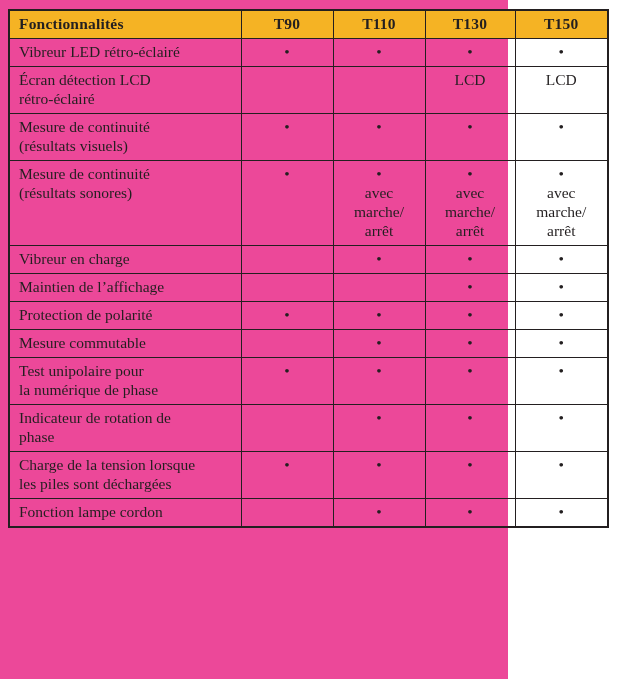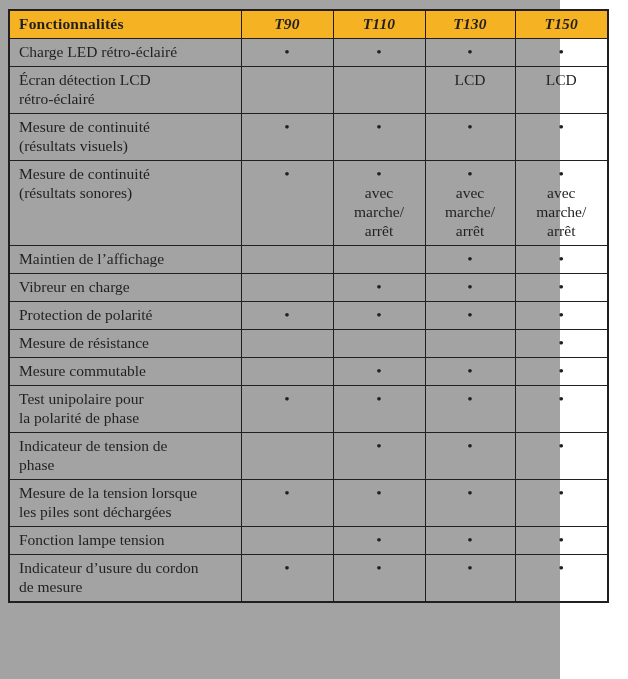--- a/index.html
+++ b/index.html
@@ -7,25 +7,25 @@
     padding: 0;
     background: #ffffff;
     width: 628px;
     height: 679px;
     overflow: hidden;
     font-family: "Liberation Serif", "DejaVu Serif", serif;
     color: #231f20;
     -webkit-font-smoothing: antialiased;
   }
   .page {
-    width: 560px;
+    width: 508px;
     height: 679px;
     box-sizing: border-box;
     padding: 9px 0 0 8px;
-    background: #a3a3a3;
+    background: #ec4899;
   }
   table.features {
     border-collapse: collapse;
     table-layout: fixed;
     width: 599px;
     border: 2px solid var(--border, #231f20);
   }
   table.features th,
   table.features td {
     border: 1px solid var(--border, #231f20);
@@ -39,21 +39,20 @@
     vertical-align: middle;
     letter-spacing: 0.2px;
   }
   th.feature-h {
     text-align: left;
     padding: 2px 6px 2px 9px;
   }
   th.model-h {
     text-align: center;
     padding: 2px 2px;
-    font-style: italic;
   }
   td.feature {
     text-align: left;
     vertical-align: top;
     padding: 3px 6px 5px 9px;
     font-size: 15.5px;
     line-height: 19px;
     white-space: pre-line;
   }
   td.val {
@@ -83,21 +82,21 @@
         <th class="feature-h">Fonctionnalités</th>
 
       <th class="model-h">T90</th>
           <th class="model-h">T110</th>
           <th class="model-h">T130</th>
           <th class="model-h">T150</th>
         </tr>
     </thead>
     <tbody id="tbody">
         <tr>
-          <td class="feature">Charge LED rétro-éclairé</td>
+          <td class="feature">Vibreur LED rétro-éclairé</td>
           <td class="val">•</td>
           <td class="val">•</td>
           <td class="val">•</td>
           <td class="val">•</td>
         </tr>
         <tr>
           <td class="feature">Écran détection LCD
 rétro-éclairé</td>
           <td class="val"></td>
           <td class="val"></td>
@@ -123,88 +122,73 @@
           <td class="val">•
 avec
 marche/
 arrêt</td>
           <td class="val">•
 avec
 marche/
 arrêt</td>
         </tr>
         <tr>
-          <td class="feature">Maintien de l’affichage</td>
+          <td class="feature">Vibreur en charge</td>
           <td class="val"></td>
-          <td class="val"></td>
+          <td class="val">•</td>
           <td class="val">•</td>
           <td class="val">•</td>
         </tr>
         <tr>
-          <td class="feature">Vibreur en charge</td>
+          <td class="feature">Maintien de l’affichage</td>
           <td class="val"></td>
-          <td class="val">•</td>
+          <td class="val"></td>
           <td class="val">•</td>
           <td class="val">•</td>
         </tr>
         <tr>
           <td class="feature">Protection de polarité</td>
           <td class="val">•</td>
           <td class="val">•</td>
           <td class="val">•</td>
           <td class="val">•</td>
         </tr>
         <tr>
-          <td class="feature">Mesure de résistance</td>
-          <td class="val"></td>
-          <td class="val"></td>
-          <td class="val"></td>
-          <td class="val">•</td>
-        </tr>
-        <tr>
           <td class="feature">Mesure commutable</td>
           <td class="val"></td>
           <td class="val">•</td>
           <td class="val">•</td>
           <td class="val">•</td>
         </tr>
         <tr>
           <td class="feature">Test unipolaire pour
-la polarité de phase</td>
+la numérique de phase</td>
           <td class="val">•</td>
           <td class="val">•</td>
           <td class="val">•</td>
           <td class="val">•</td>
         </tr>
         <tr>
-          <td class="feature">Indicateur de tension de
+          <td class="feature">Indicateur de rotation de
 phase</td>
           <td class="val"></td>
           <td class="val">•</td>
           <td class="val">•</td>
           <td class="val">•</td>
         </tr>
         <tr>
-          <td class="feature">Mesure de la tension lorsque
+          <td class="feature">Charge de la tension lorsque
 les piles sont déchargées</td>
           <td class="val">•</td>
           <td class="val">•</td>
           <td class="val">•</td>
           <td class="val">•</td>
         </tr>
         <tr>
-          <td class="feature">Fonction lampe tension</td>
+          <td class="feature">Fonction lampe cordon</td>
           <td class="val"></td>
-          <td class="val">•</td>
-          <td class="val">•</td>
-          <td class="val">•</td>
-        </tr>
-        <tr>
-          <td class="feature">Indicateur d’usure du cordon
-de mesure</td>
-          <td class="val">•</td>
           <td class="val">•</td>
           <td class="val">•</td>
           <td class="val">•</td>
         </tr>
       </tbody>
   </table>
 </div>
 
 </body></html>

